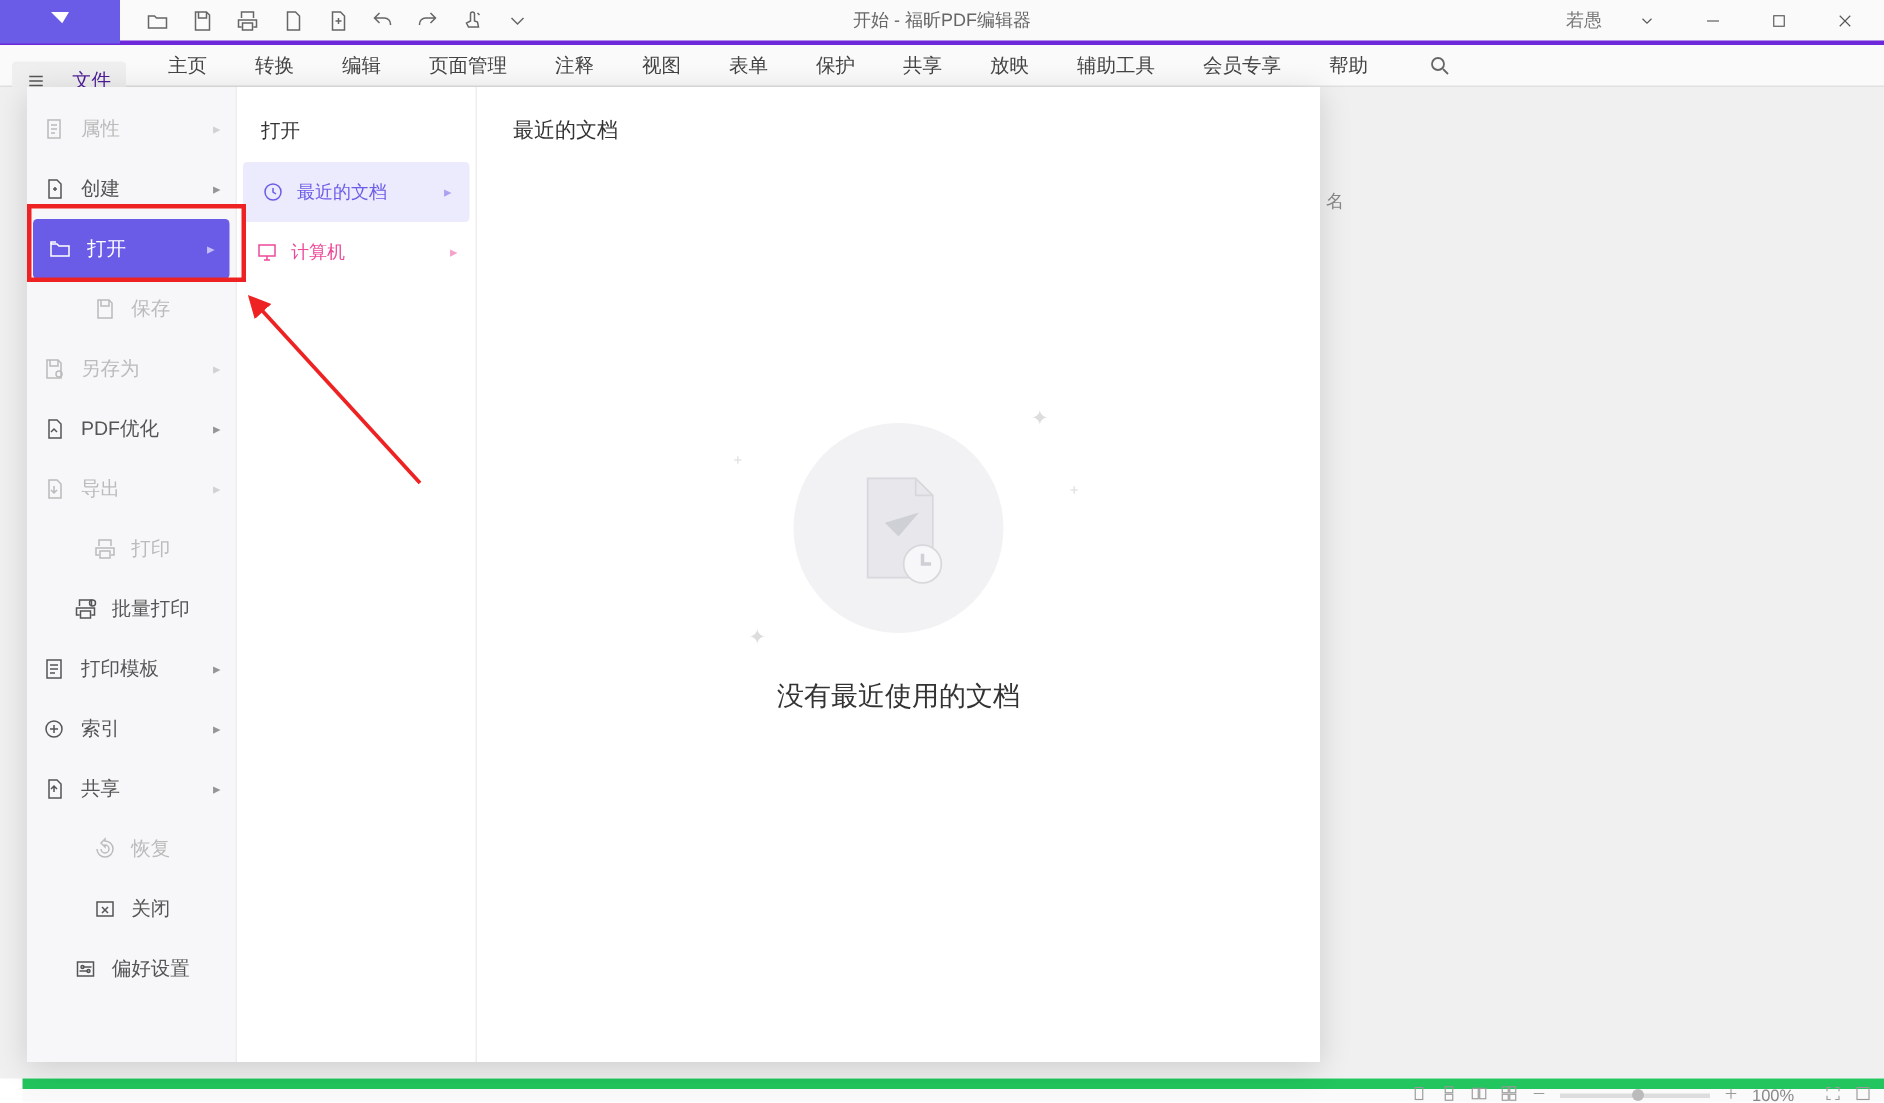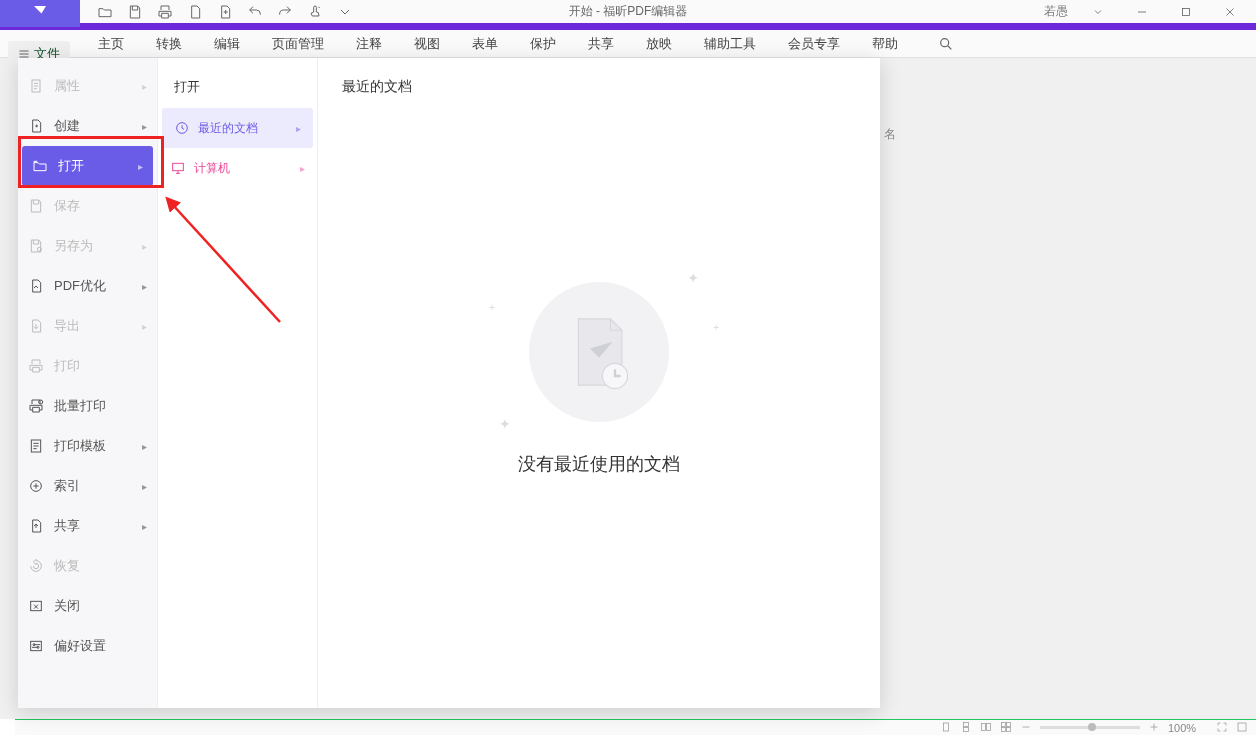--- a/index.html
+++ b/index.html
@@ -1,45 +1,45 @@
 <!DOCTYPE html>
 <html><head>
 <meta charset="utf-8">
 <style>
   * { box-sizing: border-box; margin: 0; padding: 0; font-family: "Microsoft YaHei", sans-serif; }
   body { width: 1256px; height: 735px; background: #fff; overflow: hidden; position: relative; }
 
   
-  .titlebar { height: 30px; background: #fafafa; display: flex; align-items: center; position: relative; border-bottom: 7px solid #6d28d9; }
+  .titlebar { height: 30px; background: #fafafa; display: flex; align-items: center; position: relative; border-bottom: 3px solid #6d28d9; }
   .logo-box { width: 80px; height: 30px; background: #6b5ce7; display: flex; align-items: center; justify-content: center; }
   .logo-box svg { width: 18px; height: 18px; }
   .qat { display: flex; align-items: center; margin-left: 10px; gap: 0; }
   .qat-btn { width: 30px; height: 30px; display: flex; align-items: center; justify-content: center; cursor: pointer; }
   .qat-btn svg { width: 16px; height: 16px; stroke: #666; fill: none; stroke-width: 1.5; }
   .title-center { position: absolute; left: 50%; transform: translateX(-50%); font-size: 12px; color: #666; }
   .title-right { margin-left: auto; display: flex; align-items: center; gap: 4px; padding-right: 6px; justify-content: flex-end; }
   .title-user { font-size: 12px; color: #777; margin-right: 6px; }
   .winbtn { width: 40px; height: 30px; display: flex; align-items: center; justify-content: center; cursor: pointer; }
   .winbtn svg { width: 12px; height: 12px; stroke: #555; fill: none; stroke-width: 1.5; }
 
   
   .ribbon { height: 28px; background: #fafafa; display: flex; align-items: center; border-bottom: 1px solid #e0e0e0; padding-left: 8px; gap: 0; }
-  .file-tab { background: #efefef; padding: 4px 10px; font-size: 13px; color: #14532d; display: flex; align-items: center; gap: 4px; cursor: pointer; border-radius: 3px; margin-right: 12px; margin-top: 20px;}
+  .file-tab { background: #efefef; padding: 4px 10px; font-size: 13px; color: #4c1d95; display: flex; align-items: center; gap: 18px; cursor: pointer; border-radius: 3px; margin-right: 12px; margin-top: 20px;}
   .file-tab svg { width: 12px; height: 12px; stroke: #555; fill: none; stroke-width: 1.8; }
   .rtab { padding: 0 16px; font-size: 13px; color: #444; cursor: pointer; height: 28px; display: flex; align-items: center; }
   .search-icon-tab { margin-left: 8px; }
 
   
   .workspace { position: absolute; top: 58px; left: 0; right: 0; bottom: 16px; background: #f0f0f0; }
 
   
   .file-panel { position: absolute; top: 58px; left: 18px; width: 862px; height: 650px; background: #fff; box-shadow: 0 4px 20px rgba(0,0,0,.15); display: flex; z-index: 10; }
 
   .file-sidebar { width: 140px; background: #f7f7f9; border-right: 1px solid #eee; padding-top: 8px; }
-  .fs-item { height: 40px; display: flex; align-items: center; padding: 0 10px; font-size: 13px; color: #555; cursor: pointer; position: relative; }
+  .fs-item { height: 40px; display: flex; align-items: center; padding: 0 10px; font-size: 13px; color: #555; cursor: pointer; position: relative; justify-content: center; }
   .fs-item.disabled { color: #bbb; }
   .fs-item.active { background: #6b5ce7; color: #fff; border-radius: 3px; margin: 0 4px; }
   .fs-item svg { width: 16px; height: 16px; margin-right: 10px; stroke: currentColor; fill: none; stroke-width: 1.5; flex-shrink: 0; }
   .fs-item .arrow { margin-left: auto; font-size: 10px; opacity: .6; }
 
   .file-sub { width: 160px; border-right: 1px solid #eee; padding-top: 20px; }
   .file-sub-title { padding: 0 16px 12px; font-size: 13px; color: #333; }
   .sub-item { height: 40px; display: flex; align-items: center; padding: 0 12px; font-size: 12px; color: #ec4899; cursor: pointer; position: relative; }
   .sub-item.active { background: #eceafd; color: #6b5ce7; border-radius: 3px; margin: 0 4px; }
   .sub-item svg { width: 16px; height: 16px; margin-right: 8px; stroke: currentColor; fill: none; stroke-width: 1.5; }
@@ -56,21 +56,21 @@
   .empty-sub { font-size: 13px; color: #999; }
 
   
   .bg-hint { position: absolute; top: 118px; left: 884px; font-size: 12px; color: #888; line-height: 1; }
 
   
   .red-box { position: absolute; top: 136px; left: 18px; width: 146px; height: 52px; border: 3px solid #e22; z-index: 20; pointer-events: none; }
   .red-arrow { position: absolute; top: 192px; left: 160px; width: 140px; height: 140px; z-index: 20; pointer-events: none; }
 
   
-  .statusbar { position: absolute; bottom: 0; left: 15px; right: 0; height: 16px; background: #fafafa; border-top: 1px solid #22c55e; display: flex; align-items: center; font-size: 11px; color: #888; padding: 0 8px; }
+  .statusbar { position: absolute; bottom: 0; left: 15px; right: 0; height: 16px; background: #fafafa; border-top: 7px solid #22c55e; display: flex; align-items: center; font-size: 11px; color: #888; padding: 0 8px; }
   .status-right { margin-left: auto; display: flex; align-items: center; gap: 8px; }
   .status-right svg { width: 12px; height: 12px; stroke: #999; fill: none; stroke-width: 1.5; }
   .zoom-track { width: 100px; height: 3px; background: #ddd; position: relative; }
   .zoom-thumb { position: absolute; left: 48px; top: -3px; width: 8px; height: 8px; border-radius: 50%; background: #bbb; }
 </style>
 </head>
 <body>
 
 <div class="titlebar">
   <div class="logo-box">

